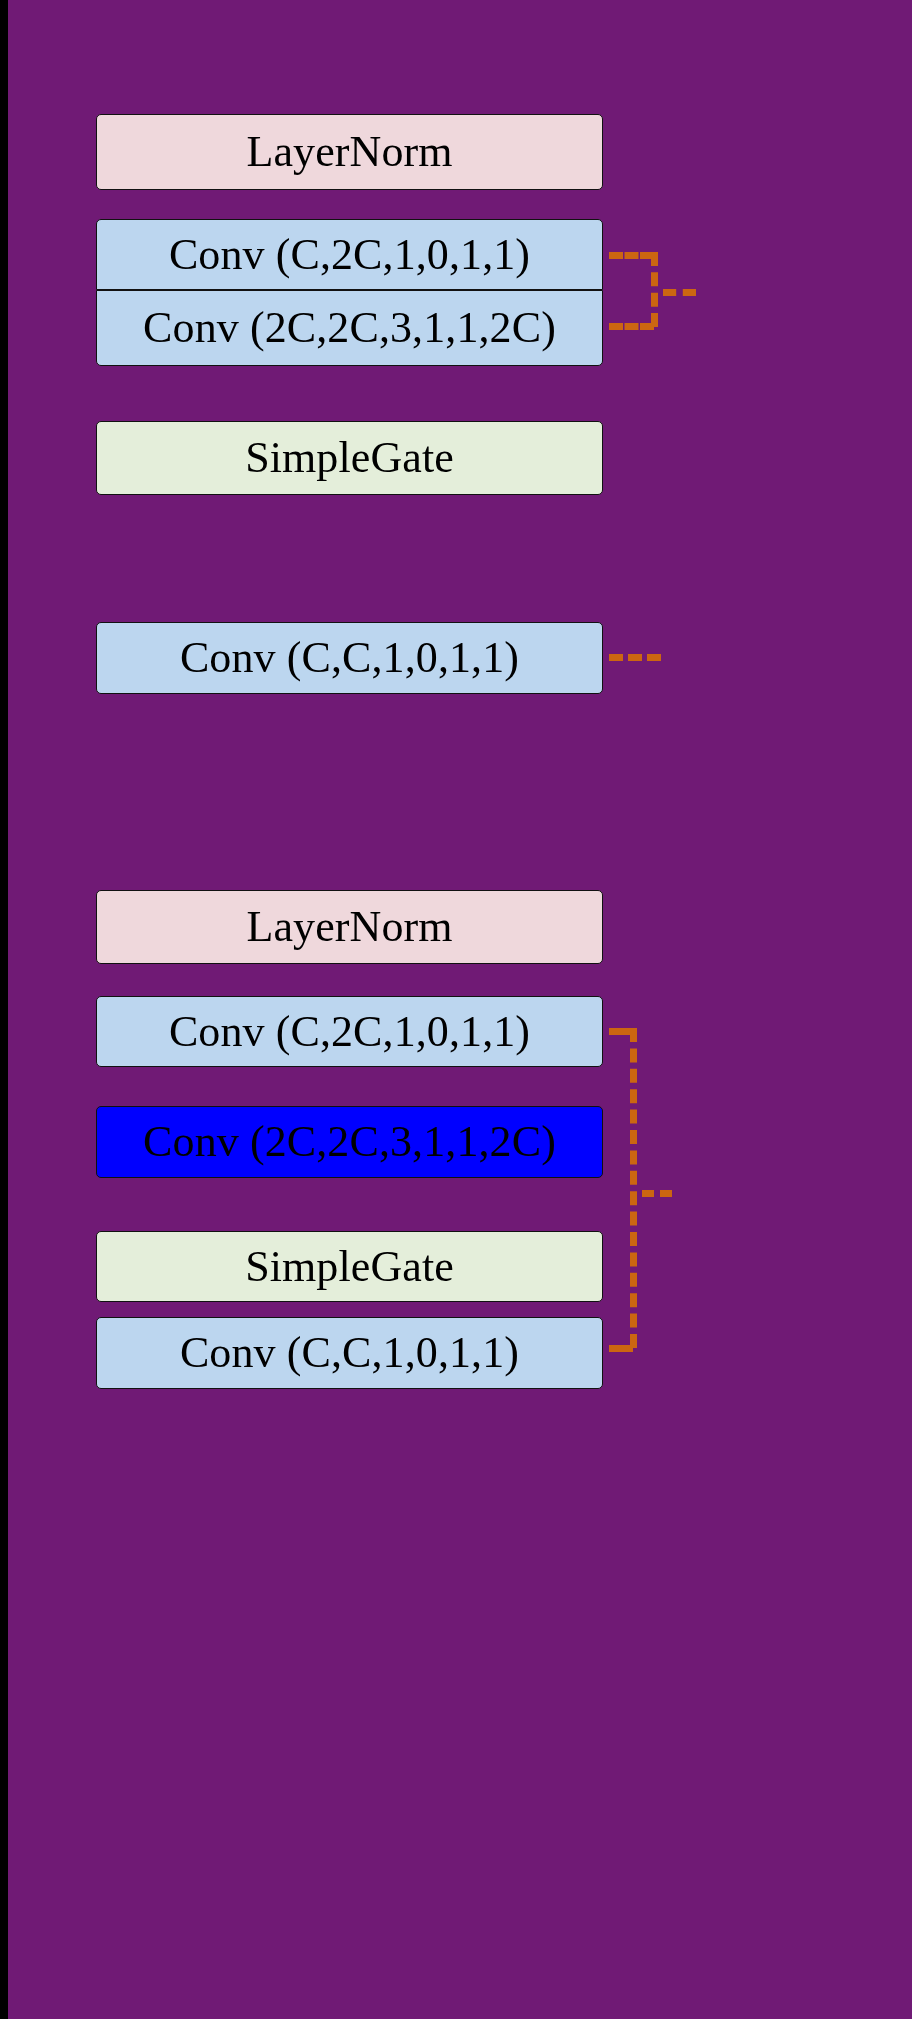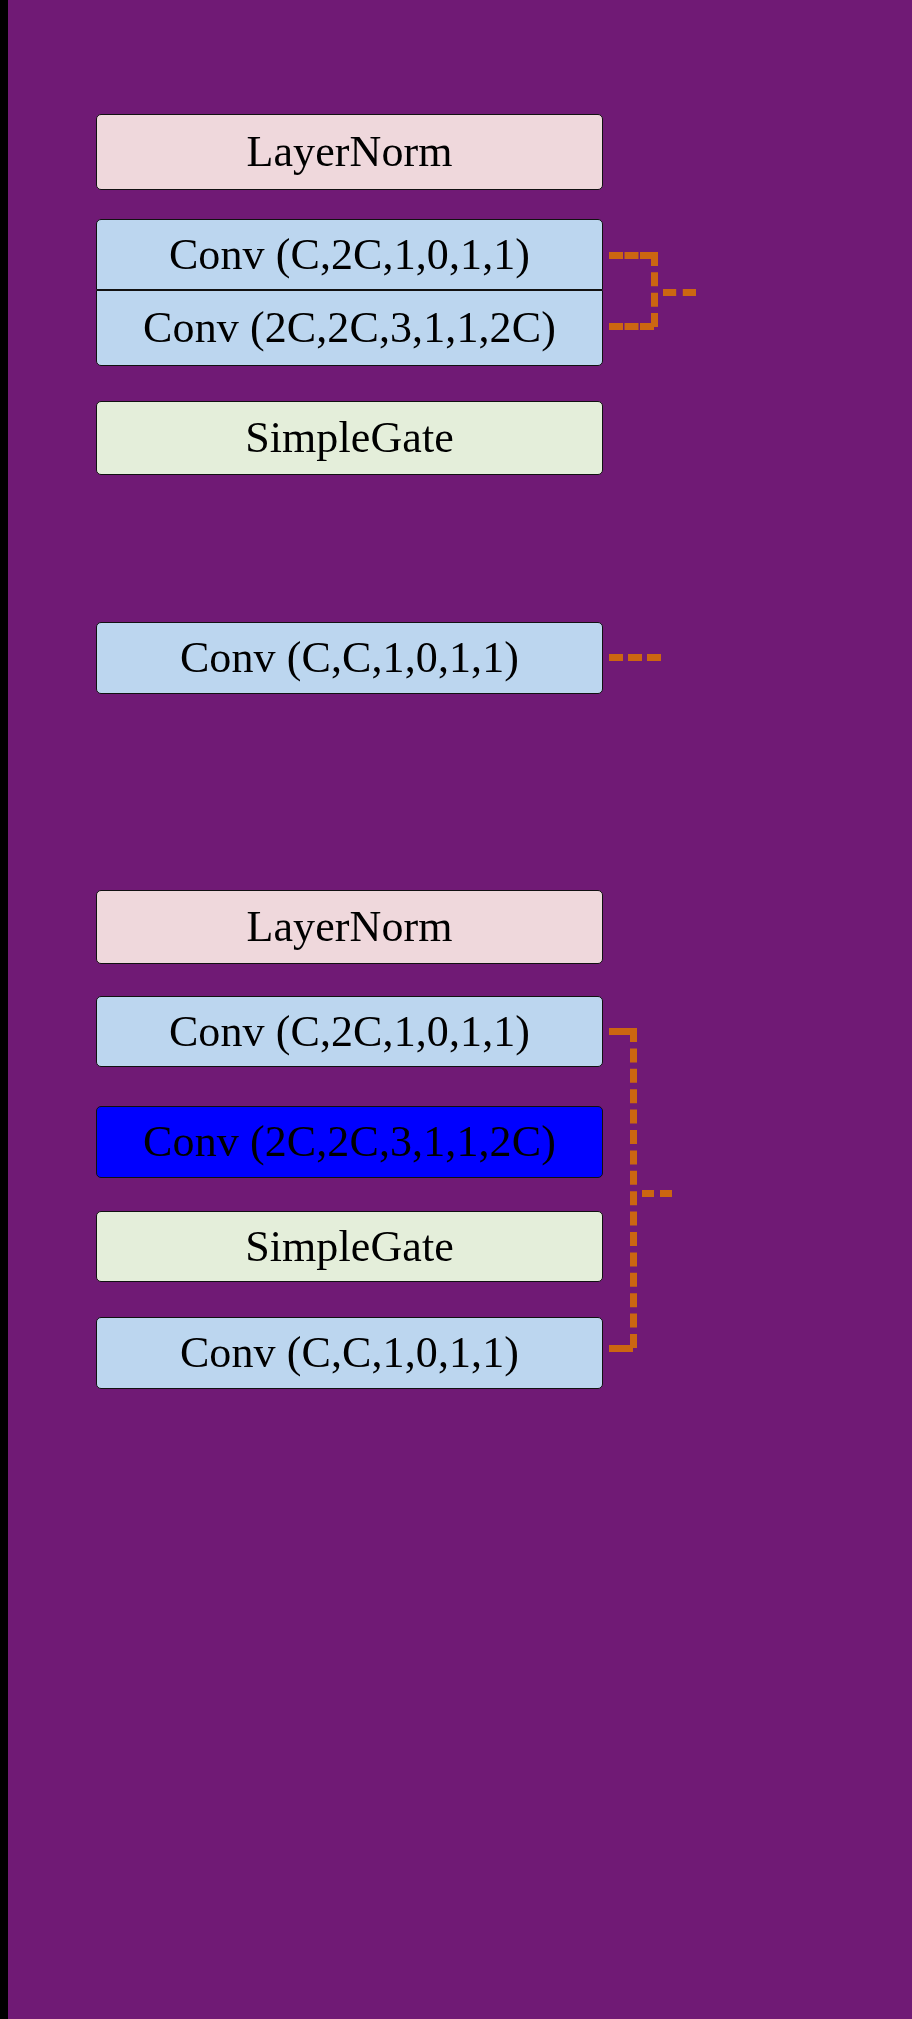--- a/index.html
+++ b/index.html
@@ -34,21 +34,21 @@
     color: #000000;
     font-size: 44px;
     line-height: 1;
     letter-spacing: 0.1px;
     white-space: nowrap;
     text-align: center;
   }
 
   .block.norm   { background: #efd8dc; }
   .block.conv   { background: #bcd6ef; }
-  .block.gate   { background: #e4eeda; }
+  .block.gate   { background: #e4eeda; margin-top: 20px; }
   .block.sca    { background: #efefef; }
   .block.dconv  { background: #0000ff; }
 
   
   .block.pair-top    { border-bottom-left-radius: 0; border-bottom-right-radius: 0; }
   .block.pair-bottom { border-top-left-radius: 0; border-top-right-radius: 0; }
 
   
   .dash-h, .dash-v {
     position: absolute;

